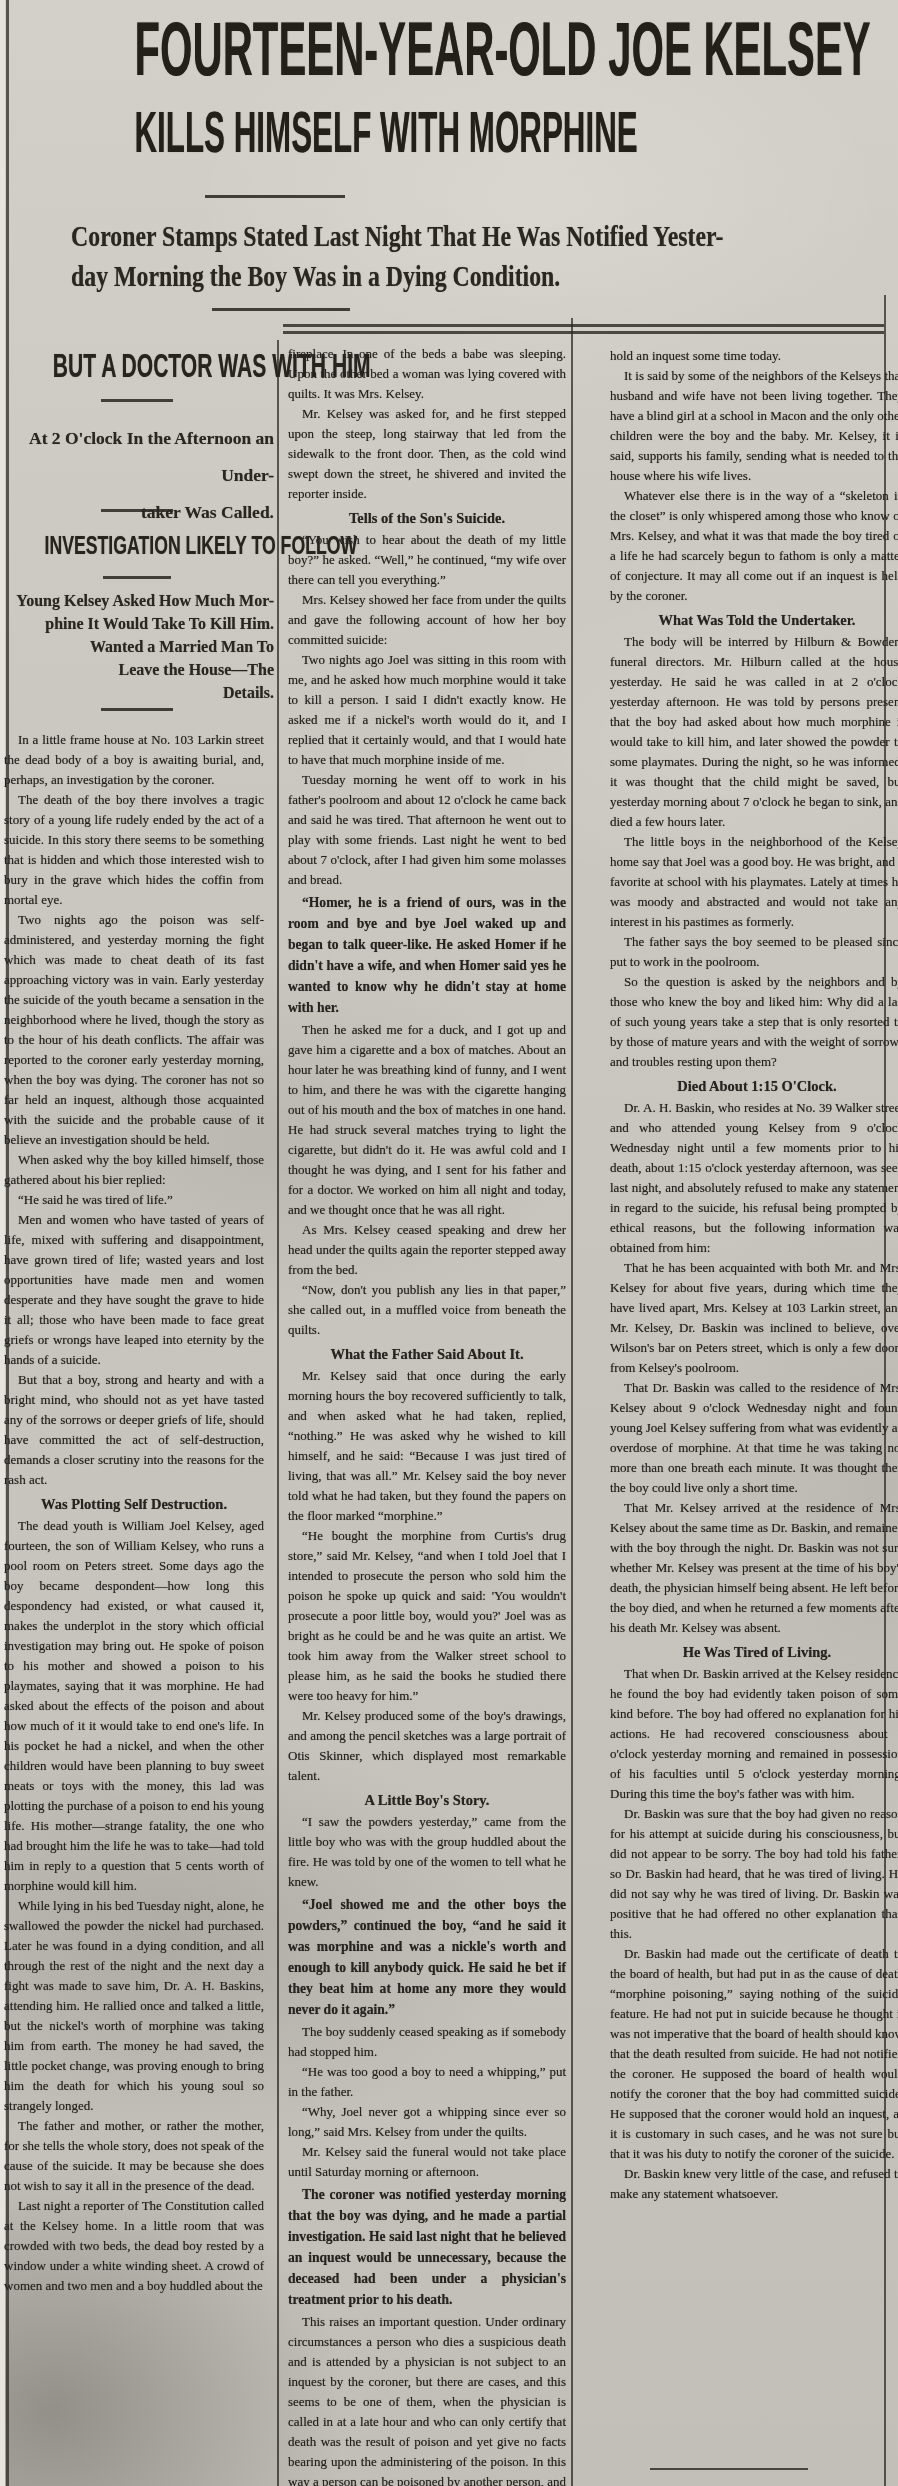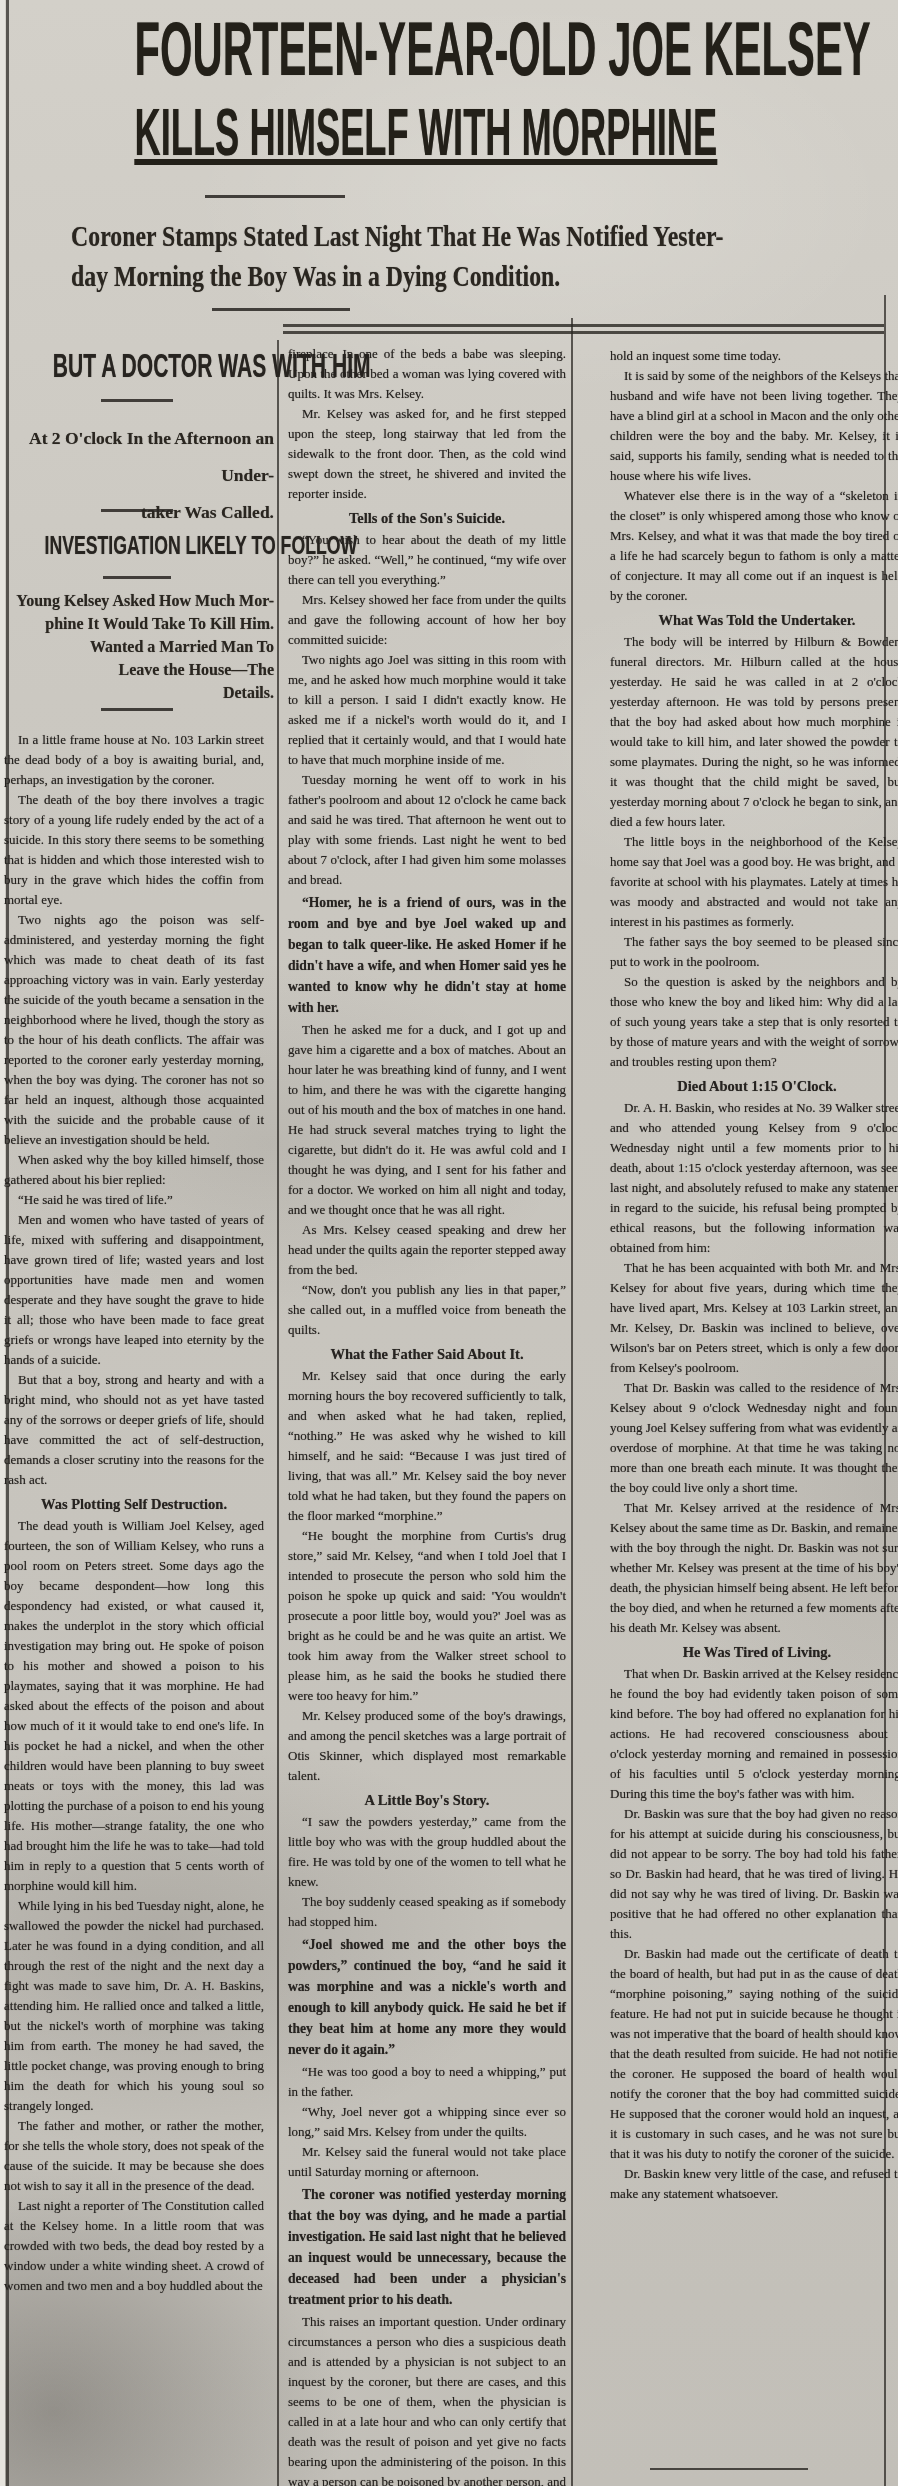--- a/index.html
+++ b/index.html
@@ -20,21 +20,21 @@
   .vrule{position:absolute;width:2px;background:rgba(40,37,33,.72);}
   .hrule{position:absolute;height:3px;background:rgba(40,37,33,.85);}
   .thinrule{position:absolute;height:2px;background:rgba(40,37,33,.8);}
 
   .cond{display:block;white-space:nowrap;transform-origin:50% 0;}
   .headline{position:absolute;left:8px;top:6px;width:562px;text-align:center;
     font-family:"Liberation Sans", sans-serif;font-weight:bold;color:#232019;
     text-shadow:0 0 1px rgba(35,32,28,.55);}
   .hl1{font-size:76px;line-height:86px;}
   .hl1 .cond{transform:scaleX(.55);}
-  .hl2{font-size:66px;line-height:80px;text-decoration:underline;}
+  .hl2{font-size:57px;line-height:80px;}
   .hl2 .cond{transform:scaleX(.55);}
 
   .subhead{position:absolute;left:20px;top:216px;width:568px;text-align:center;
     font-weight:bold;font-size:29px;line-height:40px;color:#2a2620;
     text-shadow:0 0 1px rgba(35,32,28,.5);}
   .subhead .cond{transform:scaleX(.82);}
 
   .deck-major{position:absolute;left:0;width:278px;text-align:center;
     font-family:"Liberation Sans", sans-serif;font-weight:bold;color:#272420;
     text-shadow:0 0 1px rgba(35,32,28,.5);}
@@ -135,22 +135,22 @@
       <div class="par pb">“Homer, he is a friend of ours, was in the room and bye and bye Joel waked up and began to talk queer-like. He asked Homer if he didn't have a wife, and when Homer said yes he wanted to know why he didn't stay at home with her.</div>
       <div class="par p">Then he asked me for a duck, and I got up and gave him a cigarette and a box of matches. About an hour later he was breathing kind of funny, and I went to him, and there he was with the cigarette hanging out of his mouth and the box of matches in one hand. He had struck several matches trying to light the cigarette, but didn't do it. He was awful cold and I thought he was dying, and I sent for his father and for a doctor. We worked on him all night and today, and we thought once that he was all right.</div>
       <div class="par p">As Mrs. Kelsey ceased speaking and drew her head under the quilts again the reporter stepped away from the bed.</div>
       <div class="par p">“Now, don't you publish any lies in that paper,” she called out, in a muffled voice from beneath the quilts.</div>
       <div class="par h">What the Father Said About It.</div>
       <div class="par p">Mr. Kelsey said that once during the early morning hours the boy recovered sufficiently to talk, and when asked what he had taken, replied, “nothing.” He was asked why he wished to kill himself, and he said: “Because I was just tired of living, that was all.” Mr. Kelsey said the boy never told what he had taken, but they found the papers on the floor marked “morphine.”</div>
       <div class="par p">“He bought the morphine from Curtis's drug store,” said Mr. Kelsey, “and when I told Joel that I intended to prosecute the person who sold him the poison he spoke up quick and said: 'You wouldn't prosecute a poor little boy, would you?' Joel was as bright as he could be and he was quite an artist. We took him away from the Walker street school to please him, as he said the books he studied there were too heavy for him.”</div>
       <div class="par p">Mr. Kelsey produced some of the boy's drawings, and among the pencil sketches was a large portrait of Otis Skinner, which displayed most remarkable talent.</div>
       <div class="par h">A Little Boy's Story.</div>
       <div class="par p">“I saw the powders yesterday,” came from the little boy who was with the group huddled about the fire. He was told by one of the women to tell what he knew.</div>
+      <div class="par pb">“Joel showed me and the other boys the powders,” continued the boy, “and he said it was morphine and was a nickle's worth and enough to kill anybody quick. He said he bet if they beat him at home any more they would never do it again.”</div>
       <div class="par p">The boy suddenly ceased speaking as if somebody had stopped him.</div>
-      <div class="par pb">“Joel showed me and the other boys the powders,” continued the boy, “and he said it was morphine and was a nickle's worth and enough to kill anybody quick. He said he bet if they beat him at home any more they would never do it again.”</div>
       <div class="par p">“He was too good a boy to need a whipping,” put in the father.</div>
       <div class="par p">“Why, Joel never got a whipping since ever so long,” said Mrs. Kelsey from under the quilts.</div>
       <div class="par p">Mr. Kelsey said the funeral would not take place until Saturday morning or afternoon.</div>
       <div class="par pb">The coroner was notified yesterday morning that the boy was dying, and he made a partial investigation. He said last night that he believed an inquest would be unnecessary, because the deceased had been under a physician's treatment prior to his death.</div>
       <div class="par p">This raises an important question. Under ordinary circumstances a person who dies a suspicious death and is attended by a physician is not subject to an inquest by the coroner, but there are cases, and this seems to be one of them, when the physician is called in at a late hour and who can only certify that death was the result of poison and yet give no facts bearing upon the administering of the poison. In this way a person can be poisoned by another person, and the fact that a physician was with the patient just prior to death would not relieve the necessity of an inquest.</div>
     </div>
   <div class="col col-right">
       <div class="par cont">hold an inquest some time today.</div>
       <div class="par p">It is said by some of the neighbors of the Kelseys that husband and wife have not been living together. They have a blind girl at a school in Macon and the only other children were the boy and the baby. Mr. Kelsey, it is said, supports his family, sending what is needed to the house where his wife lives.</div>
       <div class="par p">Whatever else there is in the way of a “skeleton in the closet” is only whispered among those who know of Mrs. Kelsey, and what it was that made the boy tired of a life he had scarcely begun to fathom is only a matter of conjecture. It may all come out if an inquest is held by the coroner.</div>

